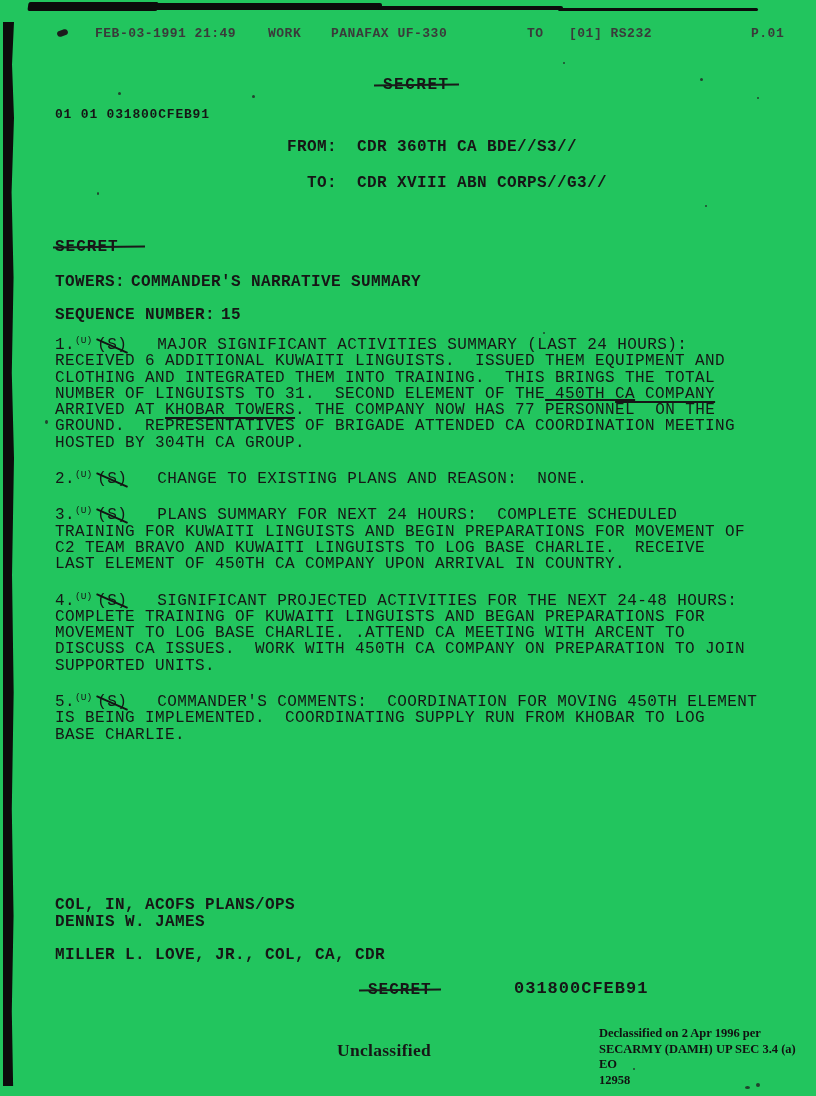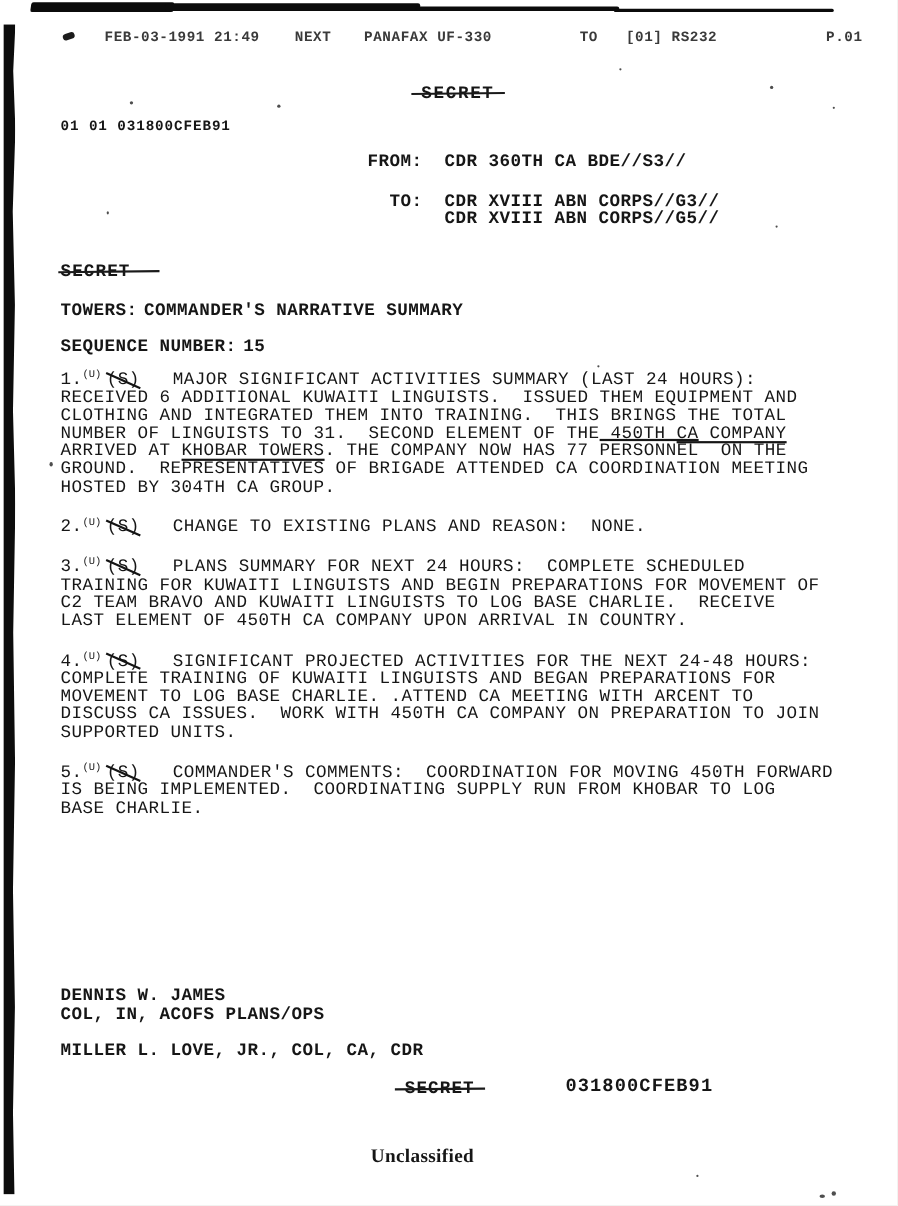--- a/index.html
+++ b/index.html
@@ -1,19 +1,19 @@
 <!DOCTYPE html>
 <html><head>
 <meta charset="utf-8">
 <style>
   html,body{margin:0;padding:0;background:#e8e8e6;}
   .page{
     position:relative;
     width:816px;height:1096px;
-    background:#ffffff;
+    background:#22c55e;
     overflow:hidden;
     font-family:"Liberation Mono","DejaVu Sans Mono",monospace;
     color:#161616;
   }
   
   .strip{position:absolute;background:#0b0b0b;border-radius:2px;}
   .strip.a{left:28px;top:2px;width:130px;height:9px;transform:skewX(-8deg);}
   .strip.b{left:150px;top:3px;width:232px;height:7px;}
   .strip.c{left:378px;top:6px;width:185px;height:4px;}
   .strip.d{left:558px;top:8px;width:200px;height:2.5px;}
@@ -30,21 +30,21 @@
   
   .mono16{font-size:16px;font-weight:700;letter-spacing:.4px;}
   .abs{position:absolute;white-space:nowrap;}
   .strike{position:relative;display:inline-block;}
   .strike::after{content:"";position:absolute;top:46%;height:2.4px;background:#1a1a1a;left:-9px;right:-9px;transform:rotate(-.6deg);}
   .strike--right::after{left:-2px;right:-26px;}
   .secret-top{left:383px;top:76px;font-size:16px;font-weight:700;letter-spacing:1.5px;}
   .dtg-line{left:55px;top:107px;font-size:13px;font-weight:700;letter-spacing:.8px;}
   
   .msghdr{position:absolute;left:281px;top:139px;font-size:16px;font-weight:700;letter-spacing:.4px;line-height:16.5px;}
-  .msghdr .row{display:flex;align-items:flex-start;margin-left:47px;}
+  .msghdr .row{display:flex;align-items:center;}
   .msghdr .row + .row{margin-top:19px;}
   .msghdr .lbl{display:inline-block;width:56px;text-align:right;flex:none;}
   .msghdr .val{margin-left:20px;}
   
   .labelline .lv{margin-left:6px;}
   .secret-left{left:55px;top:238px;font-size:16px;font-weight:700;letter-spacing:1px;}
   .subject-line{left:55px;top:273px;}
   .sequence-line{left:55px;top:306px;}
   
   .paras{position:absolute;left:55px;top:333px;width:724px;
@@ -85,40 +85,39 @@
   <div class="speck" style="left:97px;top:192px;width:2px;height:3px;"></div>
   <div class="speck" style="left:705px;top:205px;width:2px;height:2px;"></div>
   <div class="speck" style="left:45px;top:420px;width:3px;height:4px;"></div>
   <div class="speck" style="left:543px;top:332px;width:2px;height:2px;"></div>
   <div class="speck" style="left:633px;top:1068px;width:2px;height:2px;"></div>
   <div class="speck" style="left:745px;top:1086px;width:5px;height:3px;"></div>
   <div class="speck" style="left:756px;top:1083px;width:4px;height:4px;"></div>
 
   <div class="faxline">
       <span class="fh-time">FEB-03-1991  21:49</span>
-      <span class="fh-from">NEXT</span>
+      <span class="fh-from">WORK</span>
       <span class="fh-machine">PANAFAX UF-330</span>
       <span class="fh-to">TO</span>
       <span class="fh-port">[01] RS232</span>
       <span class="fh-page">P.01</span>
     </div>
 
   <div class="abs secret-top"><span class="strike">SECRET</span></div>
   <div class="abs dtg-line">01 01 031800CFEB91</div>
 
   <div class="msghdr">
     <div class="row">
         <span class="lbl">FROM:</span>
         <span class="val">CDR 360TH CA BDE//S3//</span>
       </div>
     <div class="row">
         <span class="lbl">TO:</span>
         <span class="val">
           <div>CDR XVIII ABN CORPS//G3//</div>
-          <div>CDR XVIII ABN CORPS//G5//</div>
         </span>
       </div>
   </div>
 
   <div class="abs mono16 secret-left"><span class="strike strike--right">SECRET</span></div>
 
   <div class="abs mono16 labelline subject-line"><span>TOWERS:</span><span class="lv">COMMANDER'S NARRATIVE SUMMARY</span></div>
 
   <div class="abs mono16 labelline sequence-line"><span>SEQUENCE NUMBER:</span><span class="lv">15</span></div>
 
@@ -133,29 +132,32 @@
     <div class="para"><span>2.</span><span class="sup">(U)</span><span class="slashed">(S)</span><span>   CHANGE TO EXISTING PLANS AND REASON:  NONE.</span></div>
     <div class="para"><span>3.</span><span class="sup">(U)</span><span class="slashed">(S)</span><span>   PLANS SUMMARY FOR NEXT 24 HOURS:  COMPLETE SCHEDULED
 TRAINING FOR KUWAITI LINGUISTS AND BEGIN PREPARATIONS FOR MOVEMENT OF
 C2 TEAM BRAVO AND KUWAITI LINGUISTS TO LOG BASE CHARLIE.  RECEIVE
 LAST ELEMENT OF 450TH CA COMPANY UPON ARRIVAL IN COUNTRY.</span></div>
     <div class="para"><span>4.</span><span class="sup">(U)</span><span class="slashed">(S)</span><span>   SIGNIFICANT PROJECTED ACTIVITIES FOR THE NEXT 24-48 HOURS:
 COMPLETE TRAINING OF KUWAITI LINGUISTS AND BEGAN PREPARATIONS FOR
 MOVEMENT TO LOG BASE CHARLIE. .ATTEND CA MEETING WITH ARCENT TO
 DISCUSS CA ISSUES.  WORK WITH 450TH CA COMPANY ON PREPARATION TO JOIN
 SUPPORTED UNITS.</span></div>
-    <div class="para"><span>5.</span><span class="sup">(U)</span><span class="slashed">(S)</span><span>   COMMANDER'S COMMENTS:  COORDINATION FOR MOVING 450TH FORWARD
+    <div class="para"><span>5.</span><span class="sup">(U)</span><span class="slashed">(S)</span><span>   COMMANDER'S COMMENTS:  COORDINATION FOR MOVING 450TH ELEMENT
 IS BEING IMPLEMENTED.  COORDINATING SUPPLY RUN FROM KHOBAR TO LOG
 BASE CHARLIE.</span></div>
   </div>
 
   <div class="sigblock">
+    <div>COL, IN, ACOFS PLANS/OPS</div>
     <div>DENNIS W. JAMES</div>
-    <div>COL, IN, ACOFS PLANS/OPS</div>
     <div class="sig2">MILLER L. LOVE, JR., COL, CA, CDR</div>
   </div>
 
   <div class="abs secret-bottom"><span class="strike">SECRET</span></div>
   <div class="abs footer-dtg">031800CFEB91</div>
 
   <div class="abs unclassified">Unclassified</div>
+  <div class="stamp">Declassified on 2 Apr 1996 per
+SECARMY (DAMH) UP SEC 3.4 (a) EO
+12958</div>
 
 </div>
 
 </body></html>

